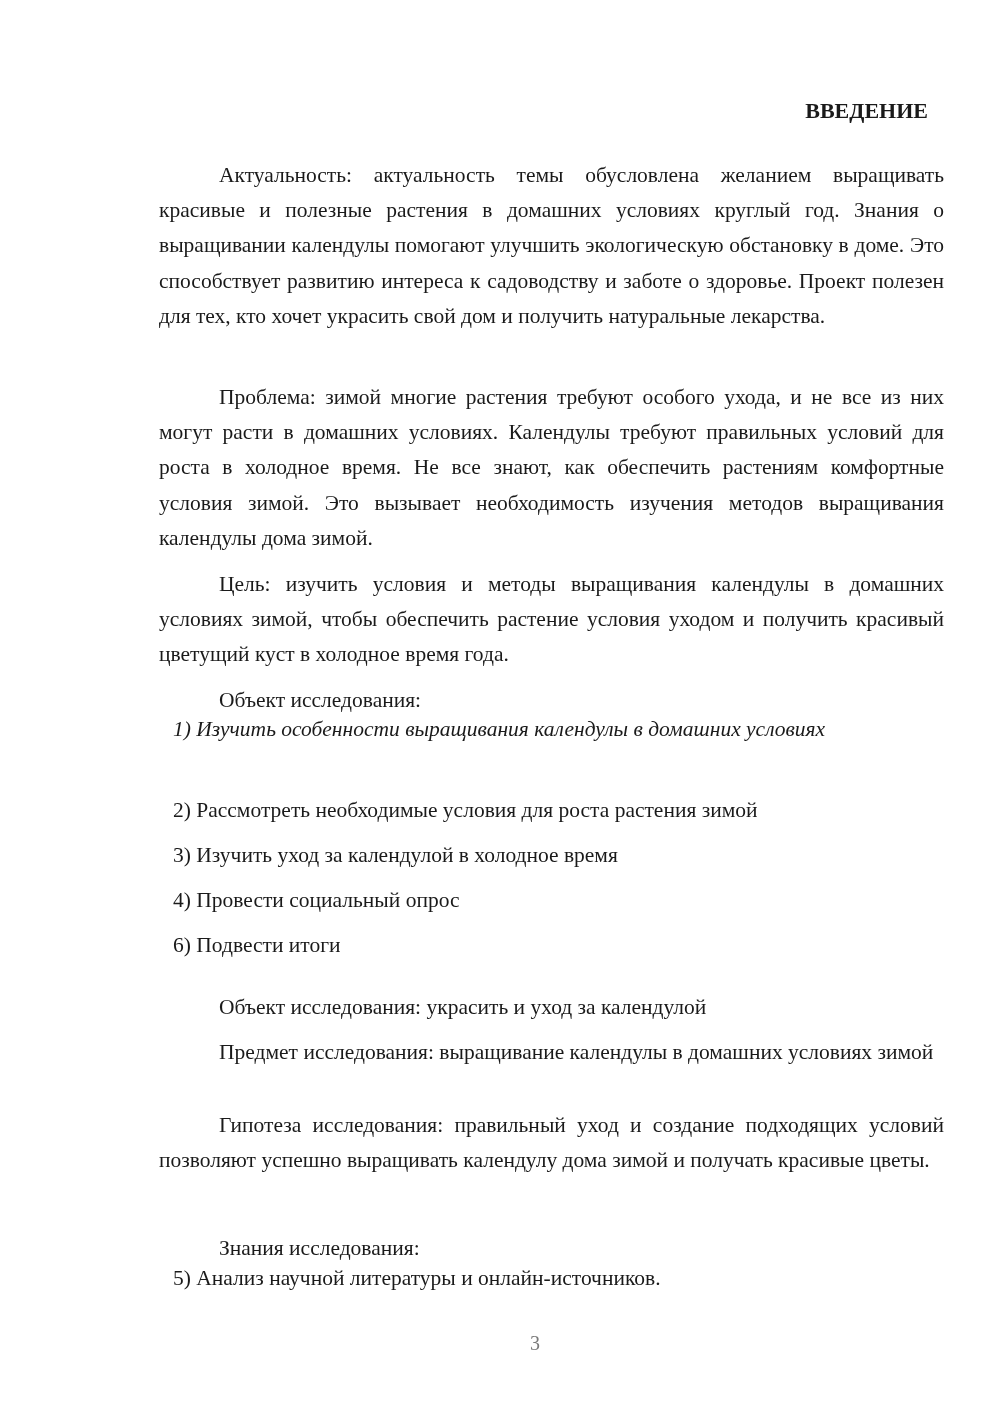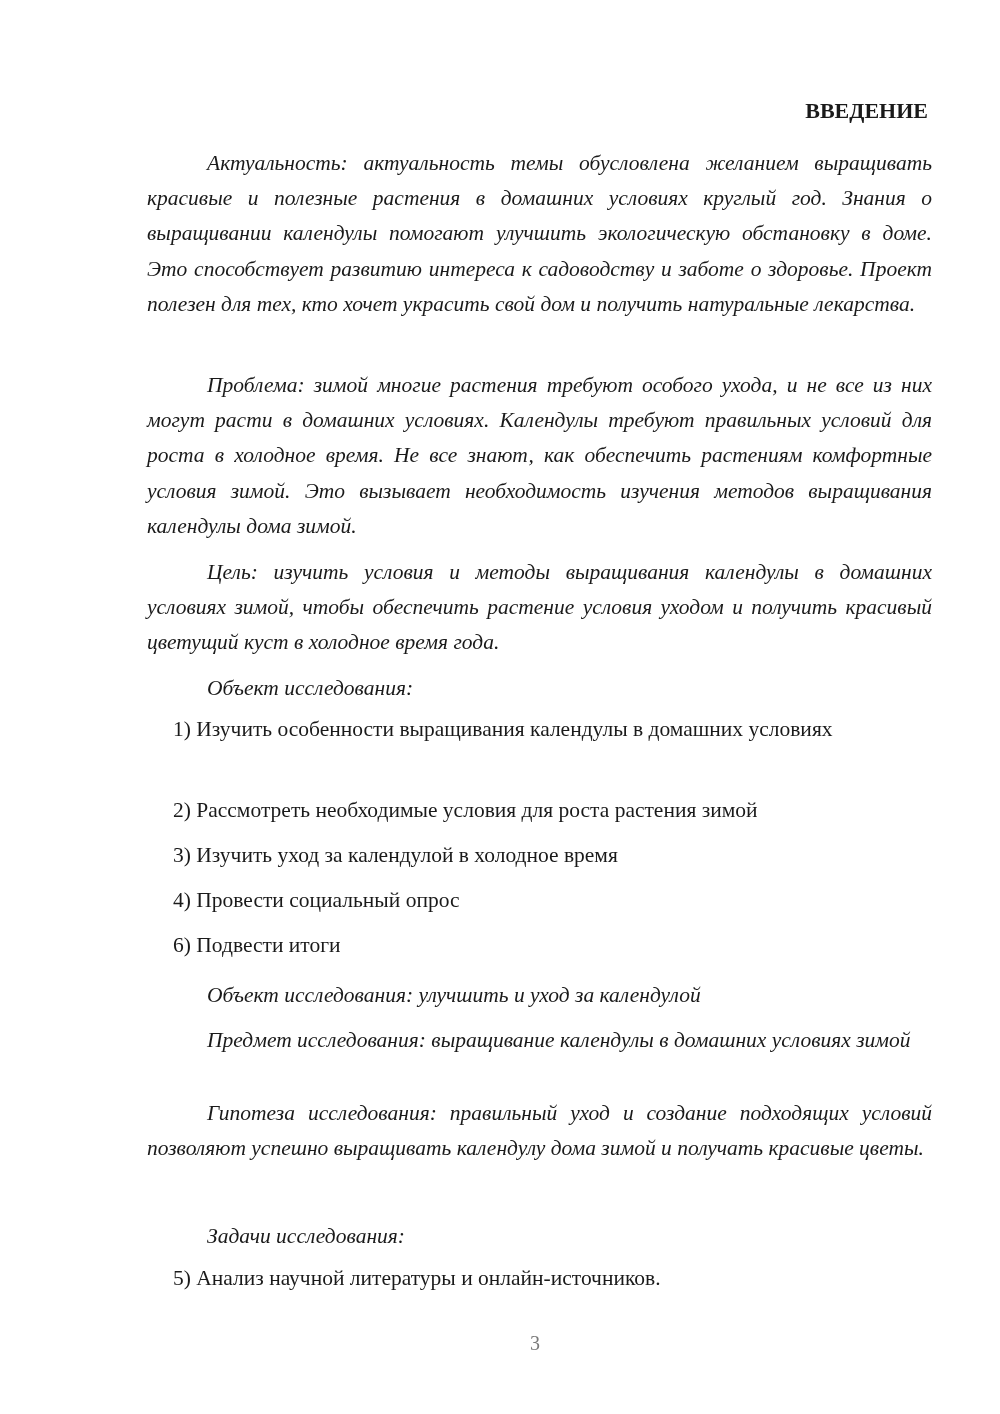--- a/index.html
+++ b/index.html
@@ -9,21 +9,21 @@
     }
     .page { position: absolute; left: 143px; top: 0; width: 785px; }
     .title {
       position: absolute; top: 97px; left: 0; width: 785px; text-align: right;
       font-weight: bold; font-size: 22px; line-height: 28px;
     }
     .p {
       position: absolute; left: 0; width: 785px;
       font-size: 21.5px; line-height: 35.2px;
       text-align: justify; text-align-last: left;
-      text-indent: 60px; margin: 4px; font-style: italic;
+      text-indent: 60px; margin: 16px;
     }
     .li {
       position: absolute; left: 0; width: 785px;
       font-size: 21.5px; line-height: 35.2px;
       text-align: justify; text-align-last: left;
       text-indent: 30px; margin: 0;
     }
     .pagenum {
       position: absolute; top: 1332px; left: 0; width: 1070px; text-align: center;
       font-size: 20px; color: #7a7a7a;
@@ -36,30 +36,30 @@
   <div class="title">ВВЕДЕНИЕ</div>
 
   <p class="p" style="top:142px;">Актуальность: актуальность темы обусловлена желанием выращивать красивые и полезные растения в домашних условиях круглый год. Знания о выращивании календулы помогают улучшить экологическую обстановку в доме. Это способствует развитию интереса к садоводству и заботе о здоровье. Проект полезен для тех, кто хочет украсить свой дом и получить натуральные лекарства.</p>
 
   <p class="p" style="top:364px;">Проблема: зимой многие растения требуют особого ухода, и не все из них могут расти в домашних условиях. Календулы требуют правильных условий для роста в холодное время. Не все знают, как обеспечить растениям комфортные условия зимой. Это вызывает необходимость изучения методов выращивания календулы дома зимой.</p>
 
   <p class="p" style="top:551px;">Цель: изучить условия и методы выращивания календулы в домашних условиях зимой, чтобы обеспечить растение условия уходом и получить красивый цветущий куст в холодное время года.</p>
 
   <p class="p" style="top:667px;">Объект исследования:</p>
 
-  <p class="li" style="top:712px;">1) Изучить особенности выращивания календулы в домашних условиях</p>
+  <p class="li" style="top:712px;font-style:italic;">1) Изучить особенности выращивания календулы в домашних условиях</p>
   <p class="li" style="top:793px;">2) Рассмотреть необходимые условия для роста растения зимой</p>
   <p class="li" style="top:838px;">3) Изучить уход за календулой в холодное время</p>
   <p class="li" style="top:883px;">4) Провести социальный опрос</p>
   <p class="li" style="top:928px;">6) Подвести итоги</p>
 
-  <p class="p" style="top:974px;">Объект исследования: улучшить и уход за календулой</p>
+  <p class="p" style="top:974px;">Объект исследования: украсить и уход за календулой</p>
 
   <p class="p" style="top:1019px;">Предмет исследования: выращивание календулы в домашних условиях зимой</p>
 
   <p class="p" style="top:1092px;">Гипотеза исследования: правильный уход и создание подходящих условий позволяют успешно выращивать календулу дома зимой и получать красивые цветы.</p>
 
-  <p class="p" style="top:1215px;">Задачи исследования:</p>
+  <p class="p" style="top:1215px;">Знания исследования:</p>
 
   <p class="li" style="top:1261px;">5) Анализ научной литературы и онлайн-источников.</p>
 </div>
 
 <div class="pagenum">3</div>
 
 </body></html>

